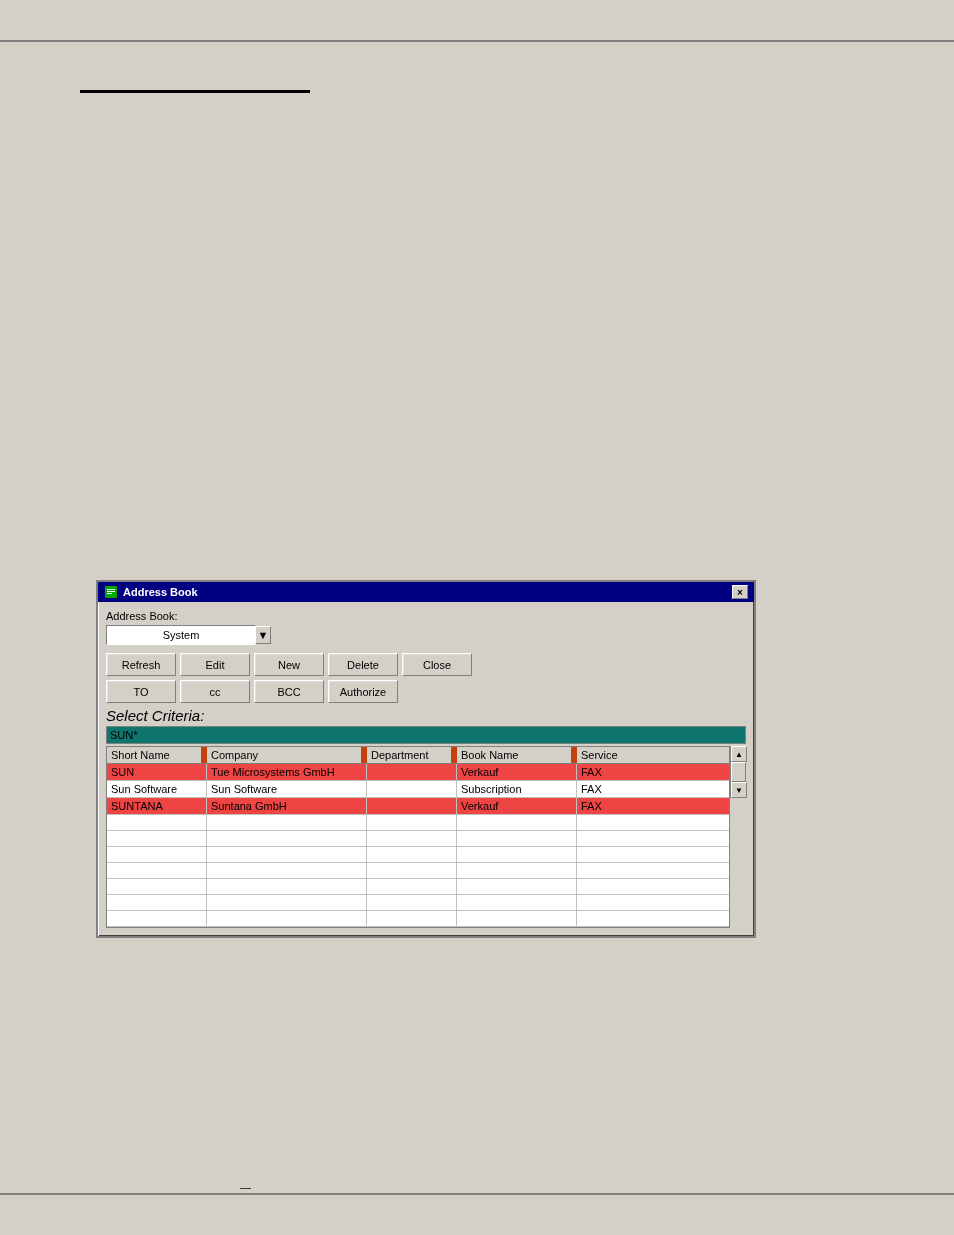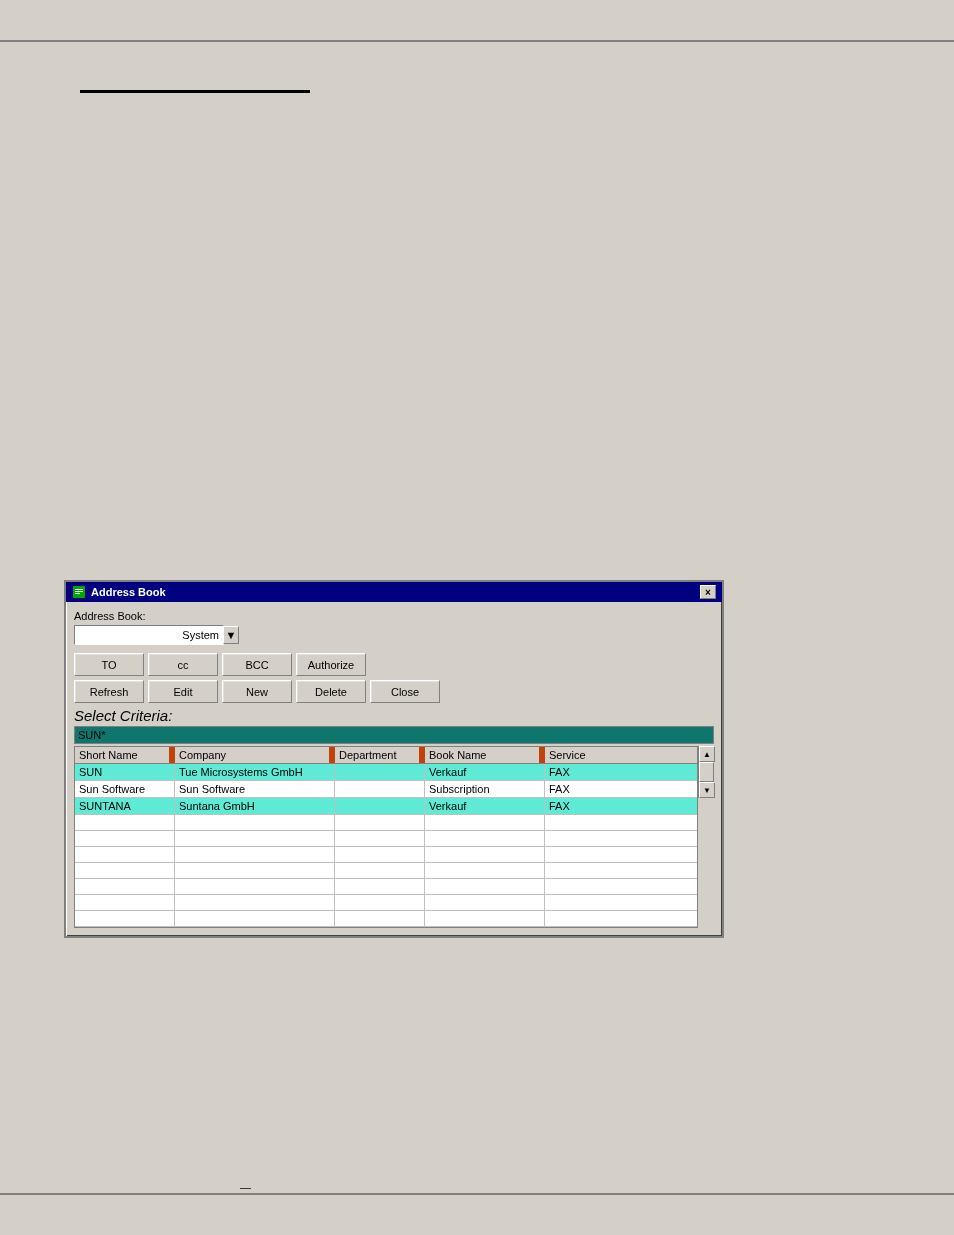--- a/index.html
+++ b/index.html
@@ -38,21 +38,21 @@
       height: 3px;
       background-color: #000000;
       position: absolute;
       top: 90px;
       left: 80px;
     }
 
     .dialog-wrapper {
       position: absolute;
       top: 580px;
-      left: 64px;
+      left: 96px;
       width: 660px;
     }
 
     .dialog {
       background-color: #d4d0c8;
       border: 2px solid #808080;
       box-shadow: 1px 1px 0 #ffffff inset, -1px -1px 0 #404040 inset;
     }
 
     .dialog-titlebar {
@@ -113,21 +113,21 @@
     .dropdown {
       width: 150px;
       height: 20px;
       background-color: #ffffff;
       border: 1px solid;
       border-color: #808080 #ffffff #ffffff #808080;
       font-size: 11px;
       padding: 1px 4px;
       display: flex;
       align-items: center;
-      justify-content: flex-end;
+      justify-content: center;
     }
 
     .dropdown-arrow {
       width: 16px;
       height: 18px;
       background-color: #d4d0c8;
       border: 1px solid;
       border-color: #ffffff #808080 #808080 #ffffff;
       display: flex;
       align-items: center;
@@ -196,21 +196,21 @@
     }
 
     .th-cell:last-child {
       border-right: none;
     }
 
     .table-row {
       display: grid;
       grid-template-columns: 100px 160px 90px 120px 80px;
       border-bottom: 1px solid #c0c0c0;
-      background-color: #5eead4;
+      background-color: #ef4444;
     }
 
     .table-row:nth-child(odd) {
       background-color: #ffffff;
     }
 
     .td-cell {
       padding: 2px 4px;
       font-size: 11px;
       border-right: 1px solid #c0c0c0;
@@ -334,33 +334,33 @@
         <div class="dropdown">
           <span>System</span>
         </div>
         <div class="dropdown-arrow">
           <span>▼</span>
         </div>
       </div>
 
       
       <div class="button-row">
-        <button class="win-button">TO</button>
-        <button class="win-button">cc</button>
-        <button class="win-button">BCC</button>
-        <button class="win-button">Authorize</button>
-      </div>
-
-      
-      <div class="button-row">
         <button class="win-button">Refresh</button>
         <button class="win-button">Edit</button>
         <button class="win-button">New</button>
         <button class="win-button">Delete</button>
         <button class="win-button">Close</button>
+      </div>
+
+      
+      <div class="button-row">
+        <button class="win-button">TO</button>
+        <button class="win-button">cc</button>
+        <button class="win-button">BCC</button>
+        <button class="win-button">Authorize</button>
       </div>
 
       
       <div class="select-criteria-label">Select Criteria:</div>
 
       
       <input class="search-input" type="text" value="SUN*" style="">
 
       
       <div class="table-scroll-area">

